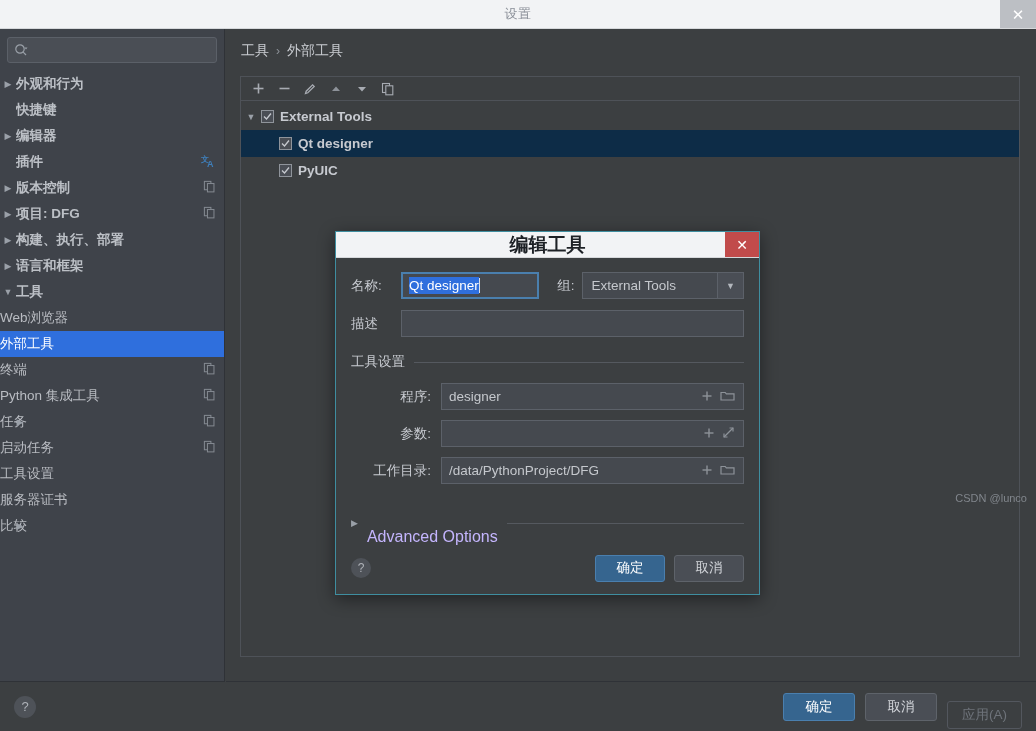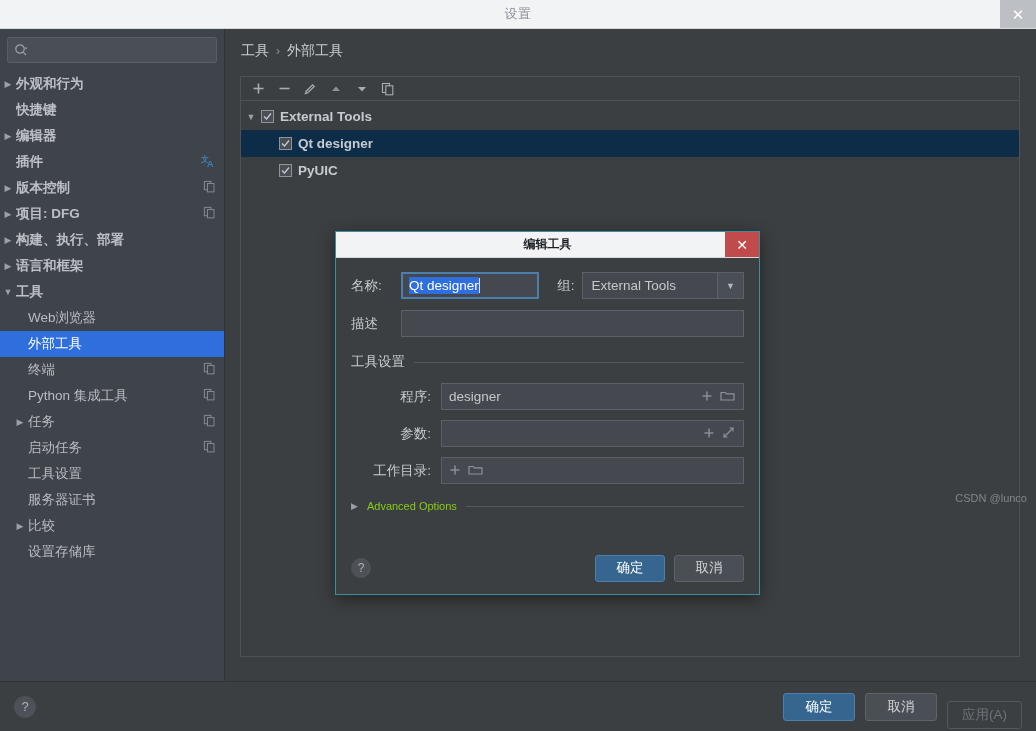--- a/index.html
+++ b/index.html
@@ -60,21 +60,21 @@
   }
   .tree-item.bold { font-weight: bold; color: #bcc0c6; }
   .tree-item.selected { background: #2f6fdd; color: #ffffff; }
   .tree-item .arrow {
     width: 16px; display: inline-flex; align-items: center; justify-content: center;
     color: #9aa0a8; font-size: 9px; flex: 0 0 16px;
   }
   .tree-item .lbl { white-space: nowrap; overflow: hidden; }
   .tree-item .trail { margin-left: auto; opacity: .75; }
   .depth0 .lbl { margin-left: 0px; }
-  .depth1 { padding-left: 28px; }
+  .depth1 { }
   .depth1 .arrow { position: absolute; left: 12px; }
 
   .sidebar-bottom {
     position: absolute; left: 0; top: 681px; width: 225px; height: 50px;
     background: #3c3f41; border-top: 1px solid #2f3237;
     display: flex; align-items: center; padding-left: 14px;
   }
   .help-circle {
     width: 22px; height: 22px; border-radius: 50%;
     background: #4e5258; color: #aeb2b8;
@@ -156,21 +156,21 @@
     position: absolute; left: 335px; top: 231px; width: 425px; height: 364px;
     border: 1px solid #3f8ea0;
     background: #3c3f41;
     box-shadow: 0 4px 16px rgba(0,0,0,.45);
   }
   .dlg-title {
     height: 26px; background: #f2f3f5; border-bottom: 1px solid #d6d8db;
     display: flex; align-items: center; justify-content: center;
     position: relative;
   }
-  .dlg-title-text { font-size: 12px; font-weight: bold; color: #1d2126; }
+  .dlg-title-text { font-size: 19px; font-weight: bold; color: #1d2126; }
   .dlg-close {
     position: absolute; right: 0; top: 0; width: 34px; height: 25px;
     background: #c14b4b; color: #fff;
     display: flex; align-items: center; justify-content: center; font-size: 14px;
   }
   .dlg-body { padding: 14px 15px 0 15px; }
 
   .row { display: flex; align-items: center; margin-bottom: 11px; }
   .row-label {
     font-size: 13.5px; color: #c7cad0; width: 50px; flex: 0 0 auto;
@@ -219,21 +219,21 @@
     flex: 1; height: 27px; background: #45494f; border: 1px solid #5c6169;
     display: flex; align-items: center; padding-left: 7px; gap: 48px;
   }
   .field-val { flex: 1; font-size: 13.5px; color: #c5c8cd; }
   .field-icons { display: flex; align-items: center; gap: 7px; padding-right: 8px; color: #8d9299; }
 
   .adv {
     display: flex; align-items: center; gap: 9px; margin-top: 16px;
   }
   .adv .aarrow { color: #9aa0a8; font-size: 9px; }
-  .adv .atext { font-size: 11px; color: #84cc16; white-space: nowrap; }
+  .adv .atext { font-size: 16px; color: #c4b5fd; white-space: nowrap; margin-top: 28px; }
   .adv .aline { flex: 1; height: 1px; background: #55595f; }
 
   .dlg-footer {
     position: absolute; left: 0; right: 0; bottom: 0; height: 52px;
     display: flex; align-items: center; padding: 0 15px;
   }
   .dlg-footer .spacer { flex: 1; }
   .dlg-help {
     width: 20px; height: 20px; border-radius: 50%;
     background: #4e5258; color: #aeb2b8;
@@ -364,24 +364,20 @@
           <span class="lbl">工具设置</span>
         </div>
         <div class="tree-item depth1">
           <span class="arrow"></span>
           <span class="lbl">服务器证书</span>
         </div>
         <div class="tree-item depth1">
           <span class="arrow">▶</span>
           <span class="lbl">比较</span>
         </div>
-        <div class="tree-item depth1">
-          <span class="arrow"></span>
-          <span class="lbl">设置存储库</span>
-        </div>
       </div>
   </div>
 
   <div class="sidebar-bottom">
     <div class="help-circle">?</div>
   </div>
 
   <div class="main">
     <div class="breadcrumb">
       <span>工具</span>
@@ -537,20 +533,21 @@
                 <polyline points="5.5,11 2,11 2,7.5" fill="none" stroke="#8d9299" stroke-width="1.2"></polyline>
               </svg>
             </span>
           </span>
         </div>
       </div>
 
       <div class="frow">
         <span class="frow-label">工作目录:</span>
         <div class="field">
+          <span class="field-val">/data/PythonProject/DFG</span>
           <span class="field-icons">
             <span>
               <svg width="12" height="12" viewBox="0 0 12 12">
                   <line x1="6" y1="1.5" x2="6" y2="10.5" stroke="#8d9299" stroke-width="1.4"></line>
                   <line x1="1.5" y1="6" x2="10.5" y2="6" stroke="#8d9299" stroke-width="1.4"></line>
                 </svg>
             </span>
             <span>
               <svg width="15" height="13" viewBox="0 0 15 13">
                   <path d="M1 3.5h4.2l1.1 1.4H14v6.1H1z" fill="none" stroke="#8d9299" stroke-width="1.2"></path>

